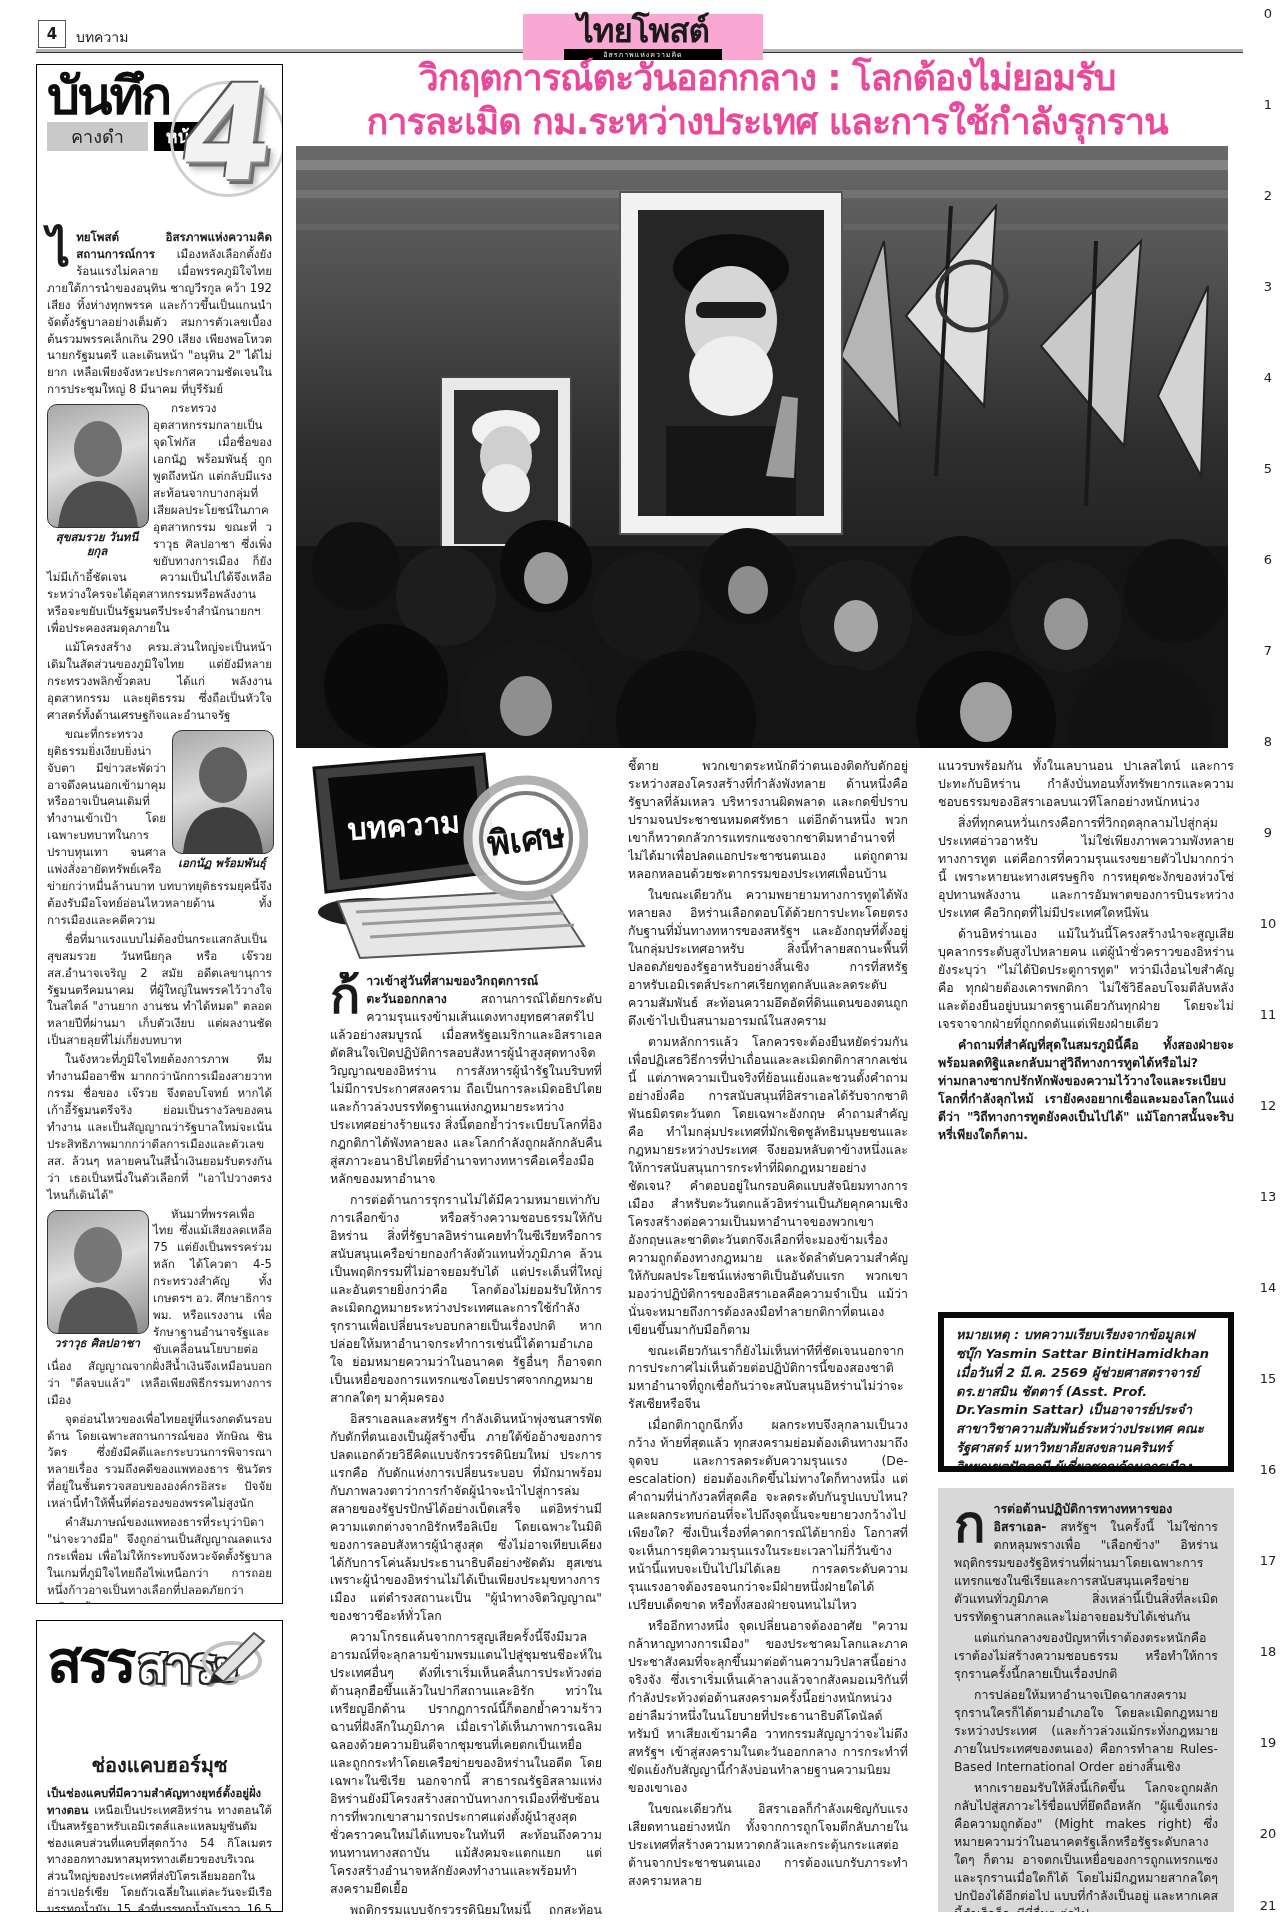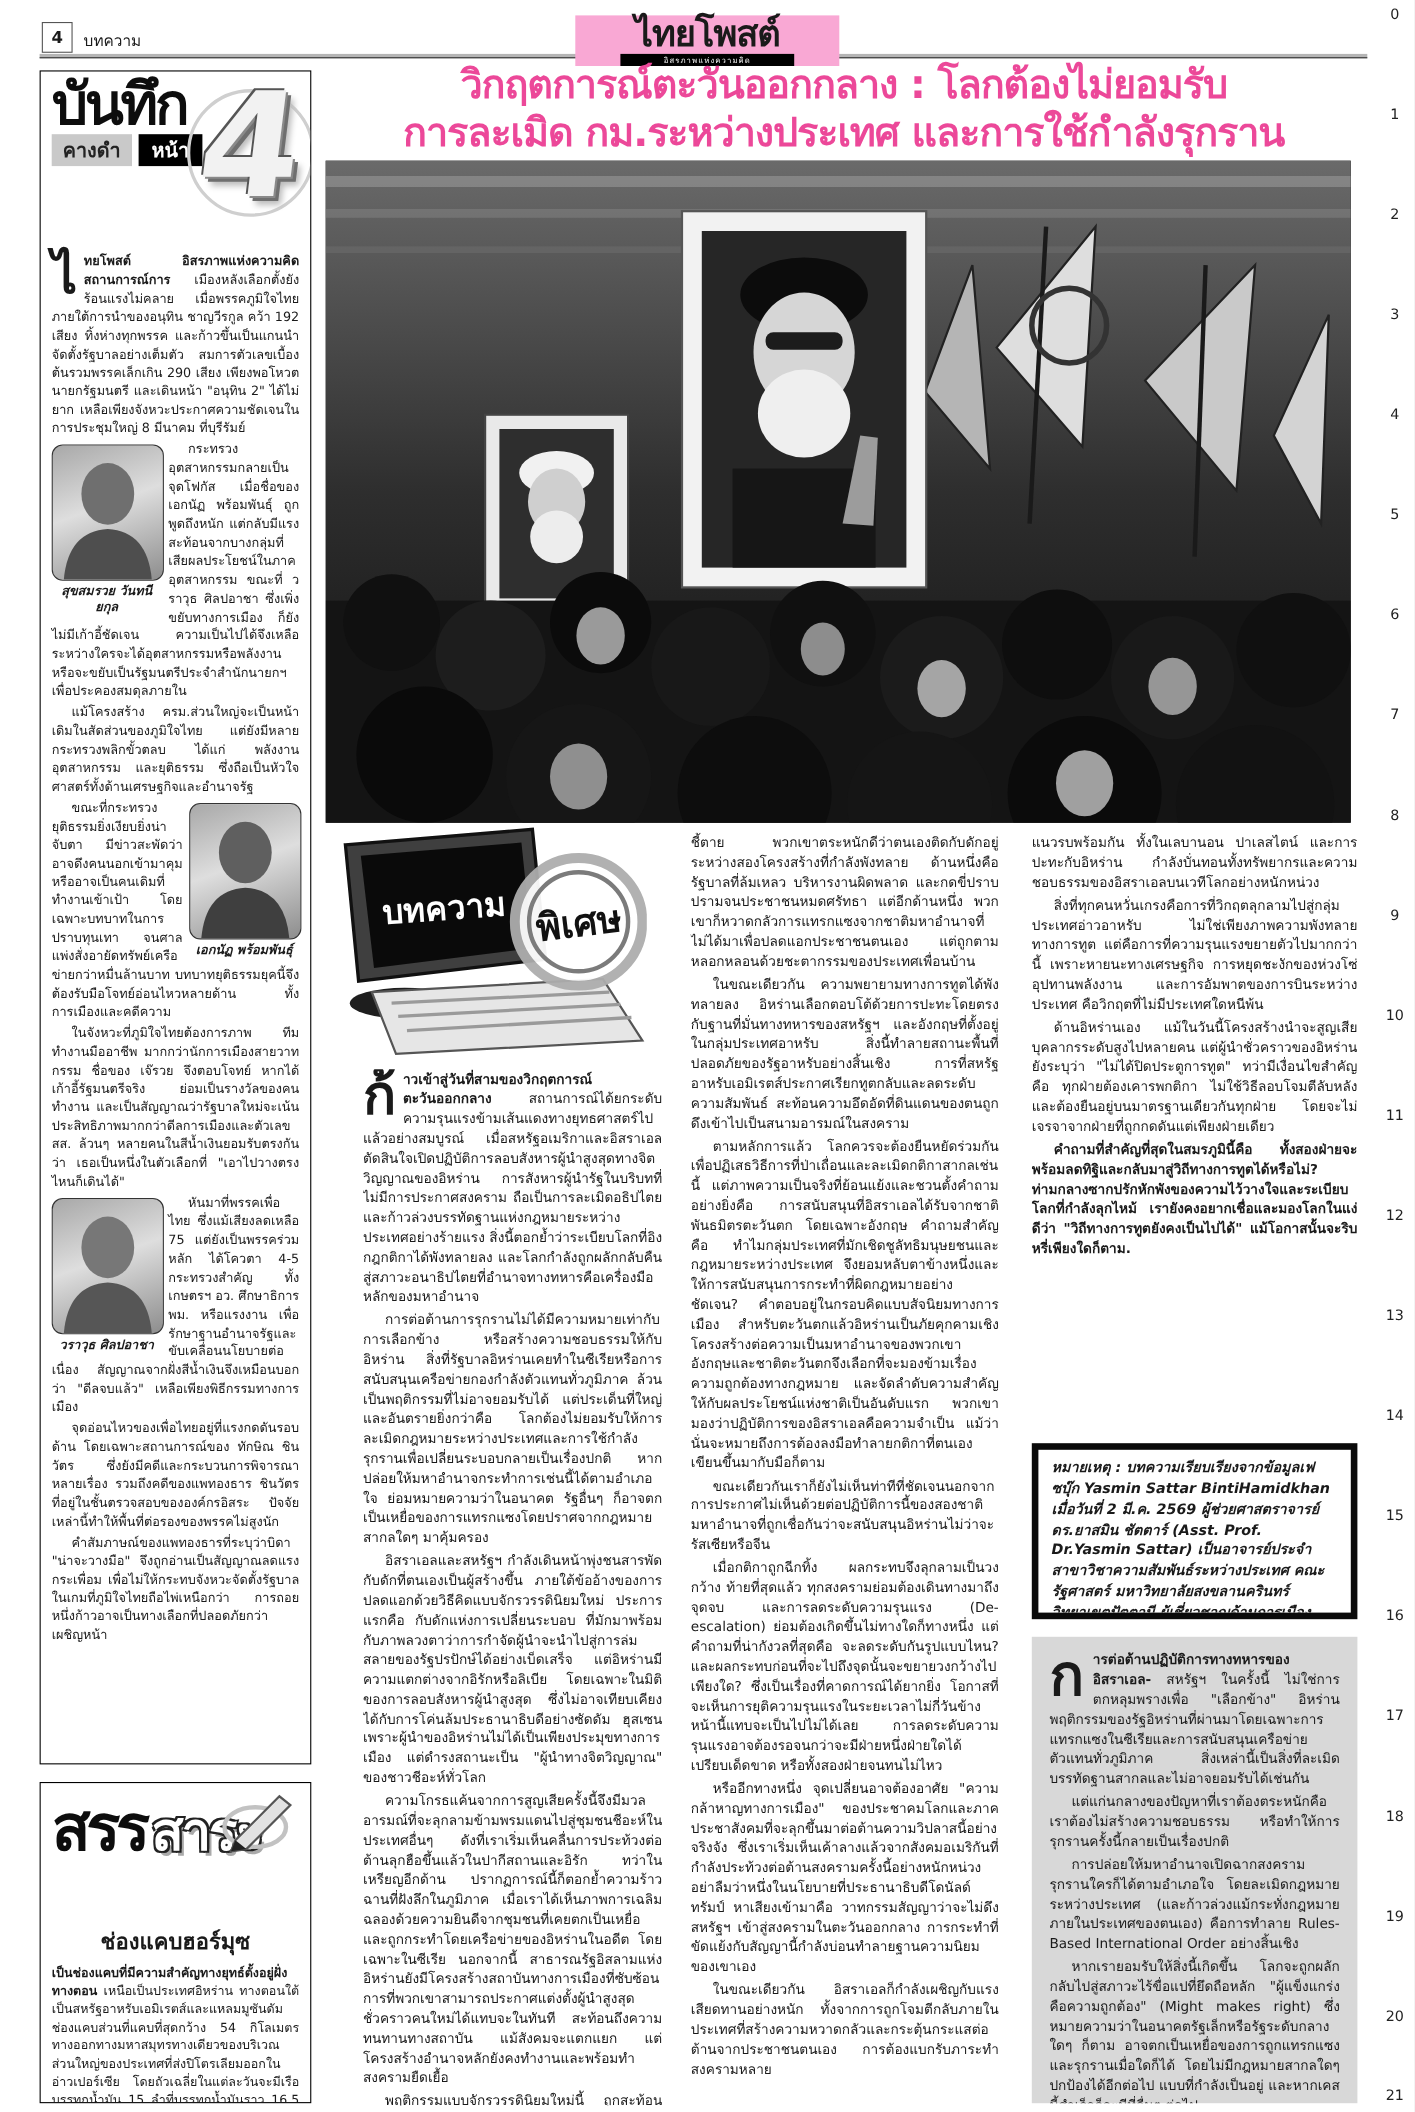--- a/index.html
+++ b/index.html
@@ -20,21 +20,21 @@
   .headline{position:absolute;left:298px;top:56px;width:938px;text-align:center;
             font-weight:900;font-size:36px;line-height:1.22;letter-spacing:-1px;color:#ec4899;}
   
   .main-photo{position:absolute;left:296px;top:146px;width:932px;height:602px;background:#222;overflow:hidden;}
   
   .nb-box{position:absolute;left:36px;top:64px;width:247px;height:1540px;border:1px solid #000;
           box-sizing:border-box;padding:8px 10px;overflow:hidden;background:#fff;}
   .nb-logo{position:relative;height:148px;margin-bottom:8px;}
   .nb-logo-title{font-size:52px;font-weight:800;letter-spacing:-3px;line-height:.9;color:#0d0d0d;}
   .nb-logo-row{display:flex;gap:6px;margin-top:2px;}
-  .nb-logo-sub{background:#c9c9c9;color:#222;font-weight:bold;font-size:18px;padding:0 10px;}
+  .nb-logo-sub{background:#c9c9c9;color:#222;font-weight:normal;font-size:18px;padding:0 24px;}
   .nb-logo-page{background:#000;color:#fff;font-weight:bold;font-size:18px;padding:0 12px;}
   .nb-logo-4{position:absolute;right:-2px;top:-6px;font-size:132px;font-weight:900;line-height:1;
              color:#f2f2f2;transform:skewX(-7deg);
              text-shadow:-2px -2px 0 #555,2px 2px 0 #8a8a8a,5px 5px 0 #6f6f6f,8px 8px 6px #bbb;}
   .nb-swirl{position:absolute;right:-14px;top:8px;width:110px;height:110px;border:3px solid #cfcfcf;border-radius:50%;}
   .nb-text{font-size:11.6px;line-height:1.46;text-align:justify;}
   .nb-text p{margin:0 0 2px;text-indent:18px;}
   .nb-text p.lead{text-indent:0;}
   .dropcap-nb{float:left;font-size:46px;line-height:.85;font-weight:bold;padding:2px 6px 0 0;}
   .pol{width:100px;margin:4px 6px;text-align:center;}
@@ -216,20 +216,21 @@
       <div class="pol fr">
         <div class="pol-img">
           <svg width="100" height="122" viewBox="0 0 100 122">
               <ellipse cx="50" cy="44" rx="24" ry="28" fill="#5f5f5f"></ellipse>
               <path d="M10 122 Q14 78 50 76 Q86 78 90 122 Z" fill="#3f3f3f"></path>
             </svg>
         </div>
         <div class="pol-cap">เอกนัฏ พร้อมพันธุ์</div>
       </div>
       <p>ขณะที่กระทรวงยุติธรรมยิ่งเงียบยิ่งน่าจับตา มีข่าวสะพัดว่าอาจดึงคนนอกเข้ามาคุม หรืออาจเป็นคนเดิมที่ทำงานเข้าเป้า โดยเฉพาะบทบาทในการปราบทุนเทา จนศาลแพ่งสั่งอายัดทรัพย์เครือข่ายกว่าหมื่นล้านบาท บทบาทยุติธรรมยุคนี้จึงต้องรับมือโจทย์อ่อนไหวหลายด้าน ทั้งการเมืองและคดีความ</p>
+      <p>ชื่อที่มาแรงแบบไม่ต้องปั่นกระแสกลับเป็น สุขสมรวย วันทนียกุล หรือ เจ๊รวย สส.อำนาจเจริญ 2 สมัย อดีตเลขานุการรัฐมนตรีคมนาคม ที่ผู้ใหญ่ในพรรคไว้วางใจในสไตล์ "งานยาก งานชน ทำได้หมด" ตลอดหลายปีที่ผ่านมา เก็บตัวเงียบ แต่ผลงานชัด เป็นสายลุยที่ไม่เกี่ยงบทบาท</p>
       <p>ในจังหวะที่ภูมิใจไทยต้องการภาพ ทีมทำงานมืออาชีพ มากกว่านักการเมืองสายวาทกรรม ชื่อของ เจ๊รวย จึงตอบโจทย์ หากได้เก้าอี้รัฐมนตรีจริง ย่อมเป็นรางวัลของคนทำงาน และเป็นสัญญาณว่ารัฐบาลใหม่จะเน้นประสิทธิภาพมากกว่าดีลการเมืองและตัวเลข สส. ล้วนๆ หลายคนในสีน้ำเงินยอมรับตรงกันว่า เธอเป็นหนึ่งในตัวเลือกที่ "เอาไปวางตรงไหนก็เดินได้"</p>
       <div class="pol fl">
         <div class="pol-img">
           <svg width="100" height="122" viewBox="0 0 100 122">
               <ellipse cx="50" cy="44" rx="24" ry="28" fill="#777"></ellipse>
               <path d="M10 122 Q14 78 50 76 Q86 78 90 122 Z" fill="#565656"></path>
             </svg>
         </div>
         <div class="pol-cap">วราวุธ ศิลปอาชา</div>
       </div>

